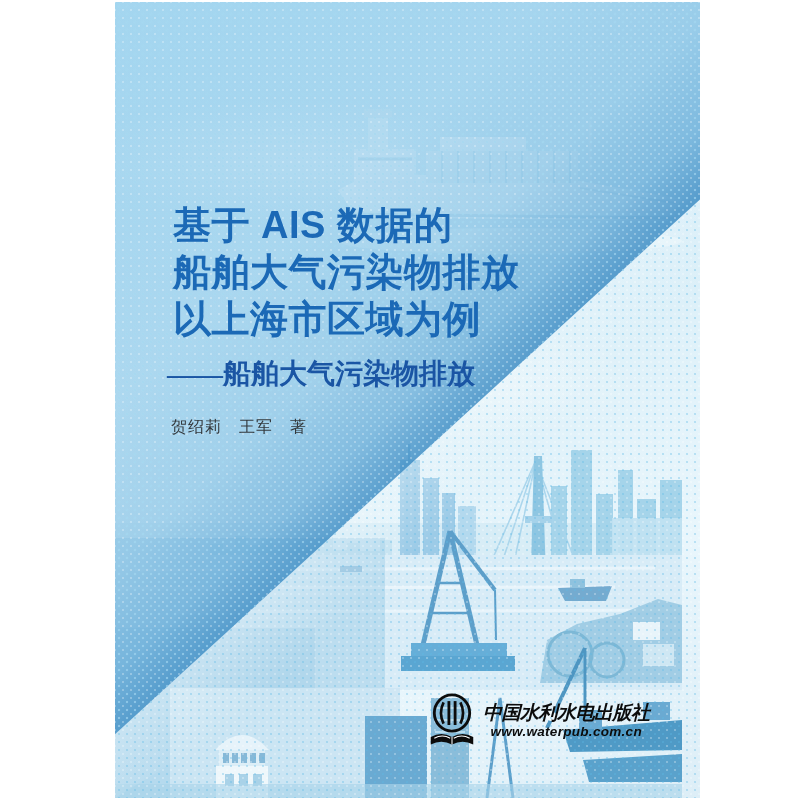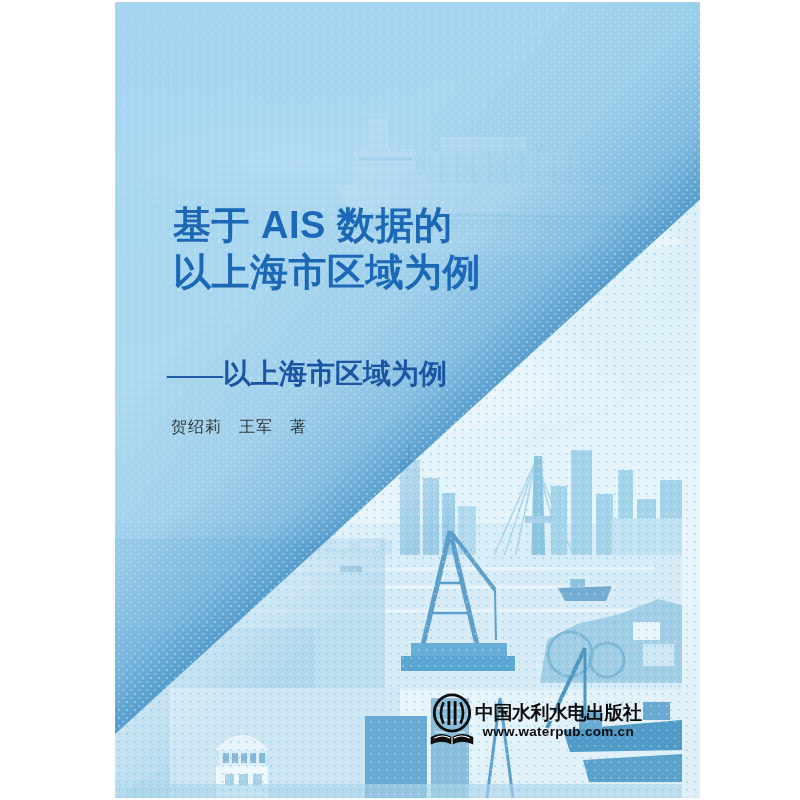--- a/index.html
+++ b/index.html
@@ -53,21 +53,21 @@
     background-position:0 0,4px 4px;}
 
   .title{left:58px;top:200px;font-size:38px;line-height:47px;font-weight:700;
     color:#1b69b6;letter-spacing:0.5px;white-space:nowrap;}
   .subtitle{left:52px;top:353px;font-size:28px;font-weight:700;
     font-family:"Liberation Serif", serif;color:#1a55a4;white-space:nowrap;}
   .author{left:56px;top:415px;font-size:16px;color:#33383c;letter-spacing:1px;white-space:nowrap;}
 
   .publisher{left:314px;top:689px;display:flex;align-items:flex-start;color:#0c0c0c;}
   .logo{width:46px;height:60px;flex:0 0 auto;}
-  .pub-text{margin-top:12px;}
+  .pub-text{margin-left:8px;margin-top:12px;font-style:italic;}
   .pub-name{font-family:"Liberation Serif", serif;font-weight:700;font-size:19px;
     letter-spacing:-0.5px;line-height:20px;white-space:nowrap;}
   .pub-url{font-weight:700;font-size:13.5px;letter-spacing:0.3px;line-height:16px;
     margin-top:1px;white-space:nowrap;text-align:center;}
 </style>
 </head>
 <body>
 
 <div class="page">
   <div class="cover">
@@ -181,24 +181,25 @@
       </g>
       <rect x="0" y="386" width="567" height="14" fill="#a9d4ea" opacity="0.65"></rect>
     </svg>
 
     <div class="wedge"></div>
     <div class="edge-light"></div>
     <div class="dots"></div>
 
     <div class="title">
       <div>基于 AIS 数据的</div>
+      <div>船舶大气污染物排放</div>
       <div>以上海市区域为例</div>
     </div>
 
-    <div class="subtitle">——以上海市区域为例</div>
+    <div class="subtitle">——船舶大气污染物排放</div>
     <div class="author">贺绍莉　王军　著</div>
 
     <div class="publisher">
       <svg class="logo" viewBox="0 0 52 64">
         <g stroke="#0c0c0c" fill="none">
           <ellipse cx="26" cy="23" rx="20" ry="20.5" stroke-width="3.2"></ellipse>
           <path d="M16.5,11 Q10.5,23 16.5,35" stroke-width="3"></path>
           <path d="M35.5,11 Q41.5,23 35.5,35" stroke-width="3"></path>
           <line x1="22.5" y1="9.5" x2="22.5" y2="36.5" stroke-width="3.2"></line>
           <line x1="29.5" y1="9.5" x2="29.5" y2="36.5" stroke-width="3.2"></line>

